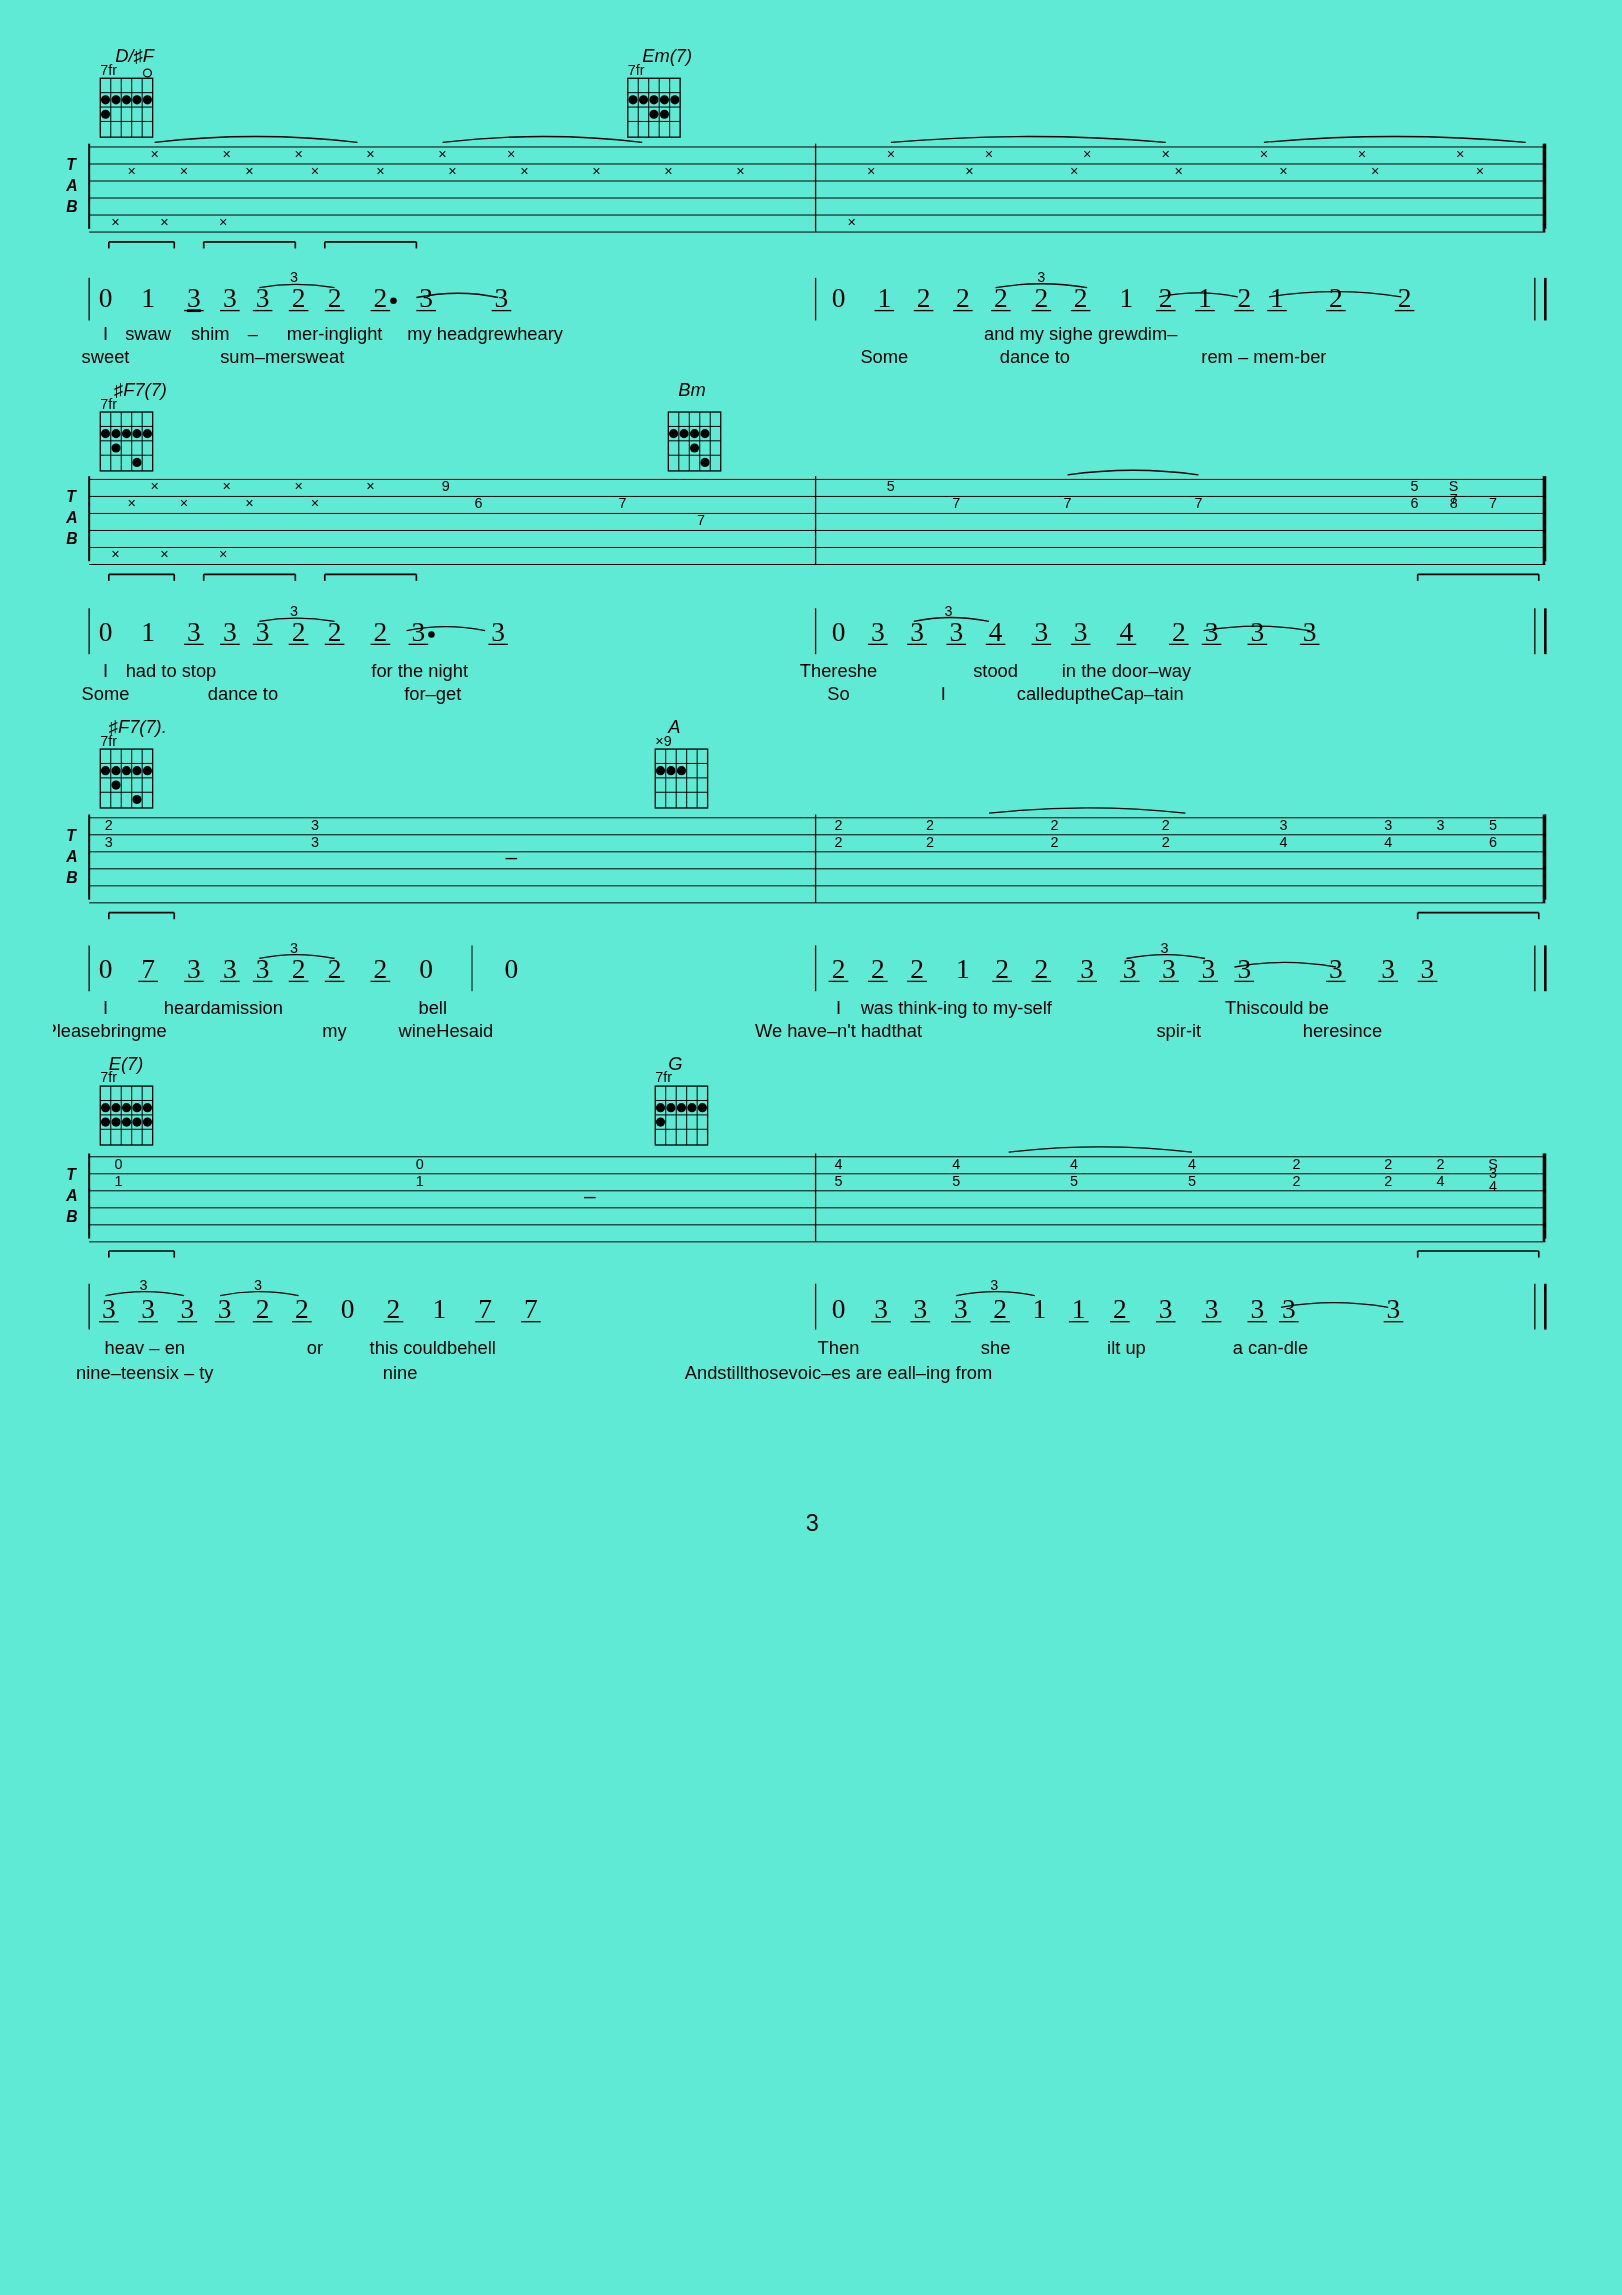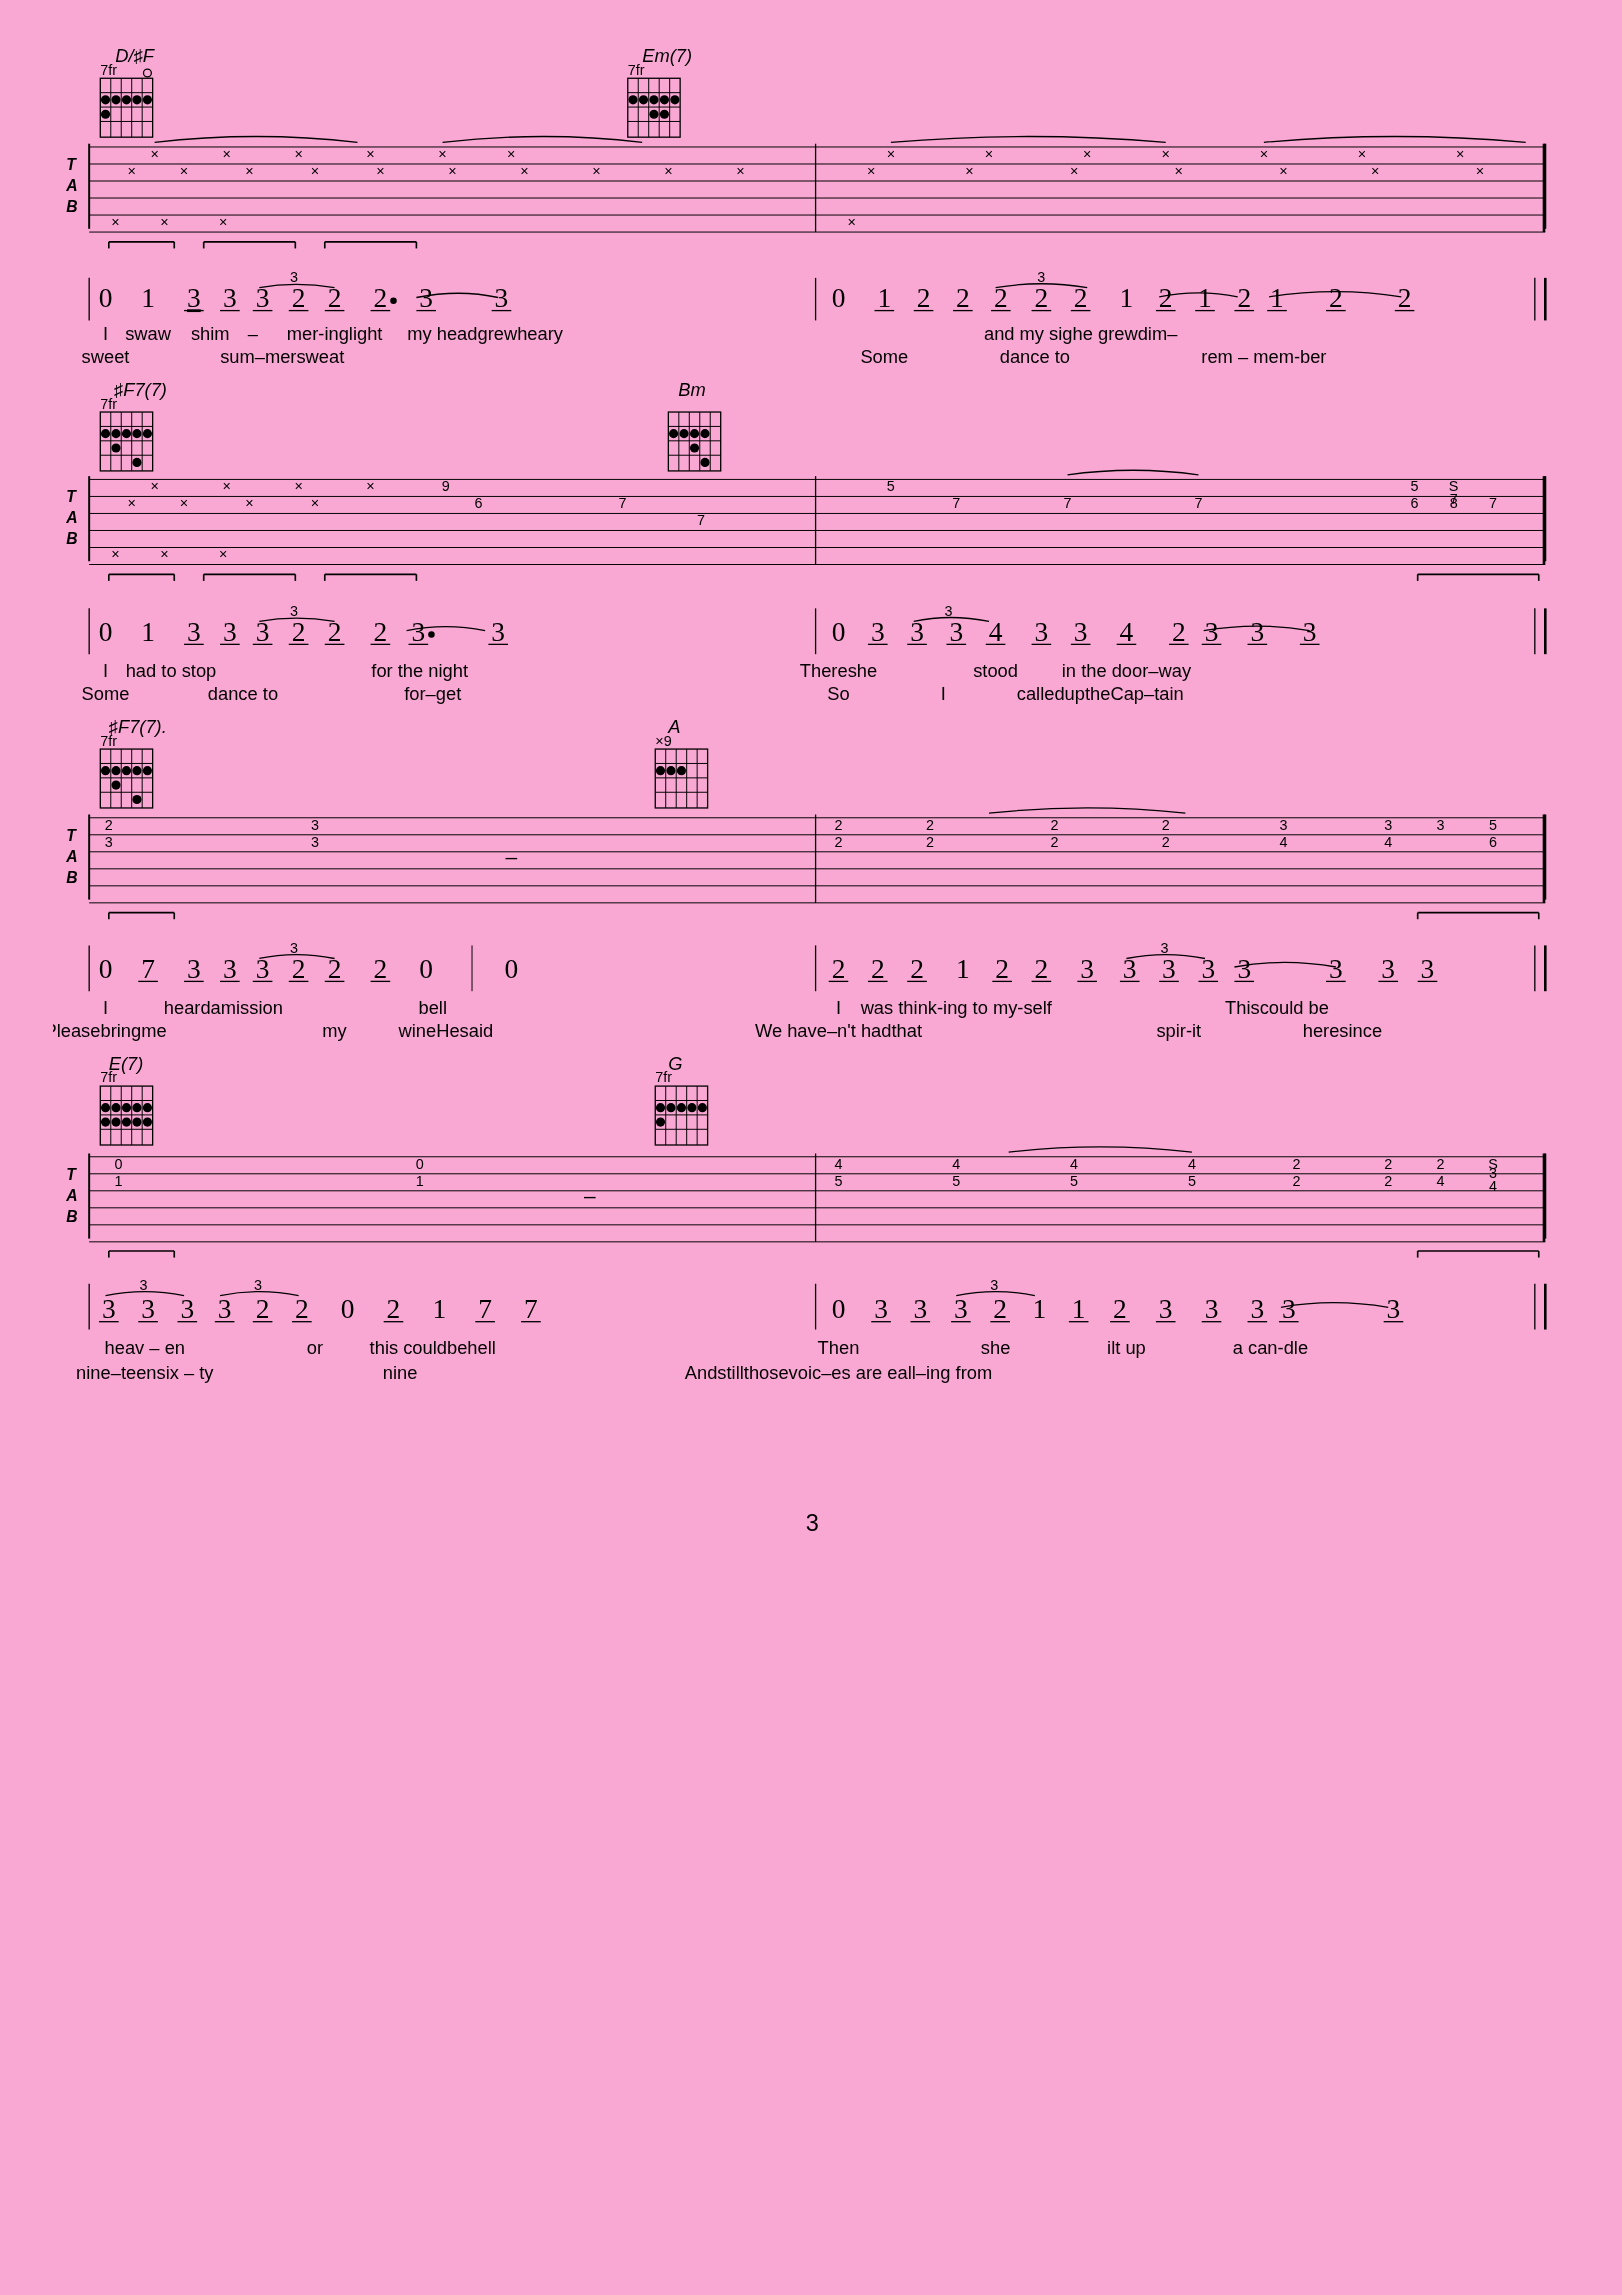--- a/index.html
+++ b/index.html
@@ -8,21 +8,21 @@
       min-height: 2295px;
       background: #fff;
       font-family: 'Courier New', monospace;
       position: relative;
       overflow-x: hidden;
     }
 
     .page {
       width: 1623px;
       min-height: 2295px;
-      background: #f9a8d4;
+      background: #5eead4;
       padding: 39px 52px;
       position: relative;
     }
 
     
     .main-svg-container {
       width: 1518px;
       margin: 0 auto;
     }
   </style>

